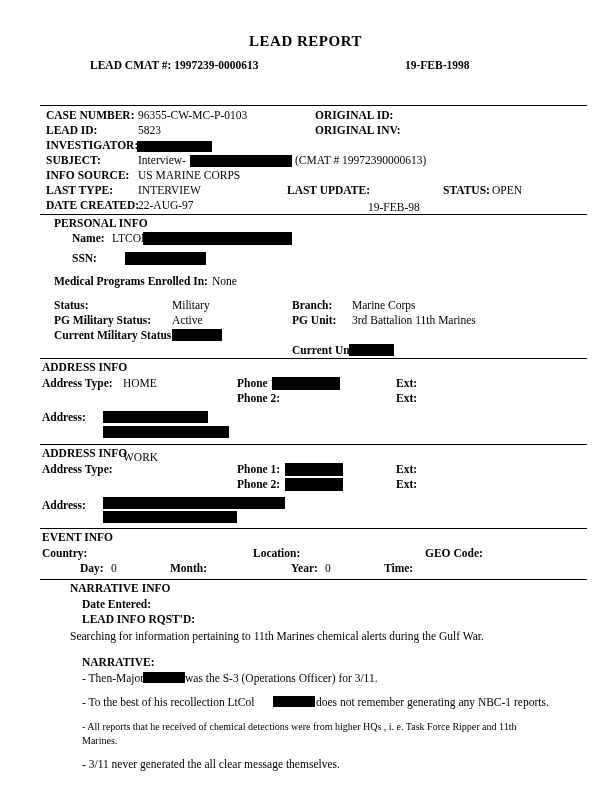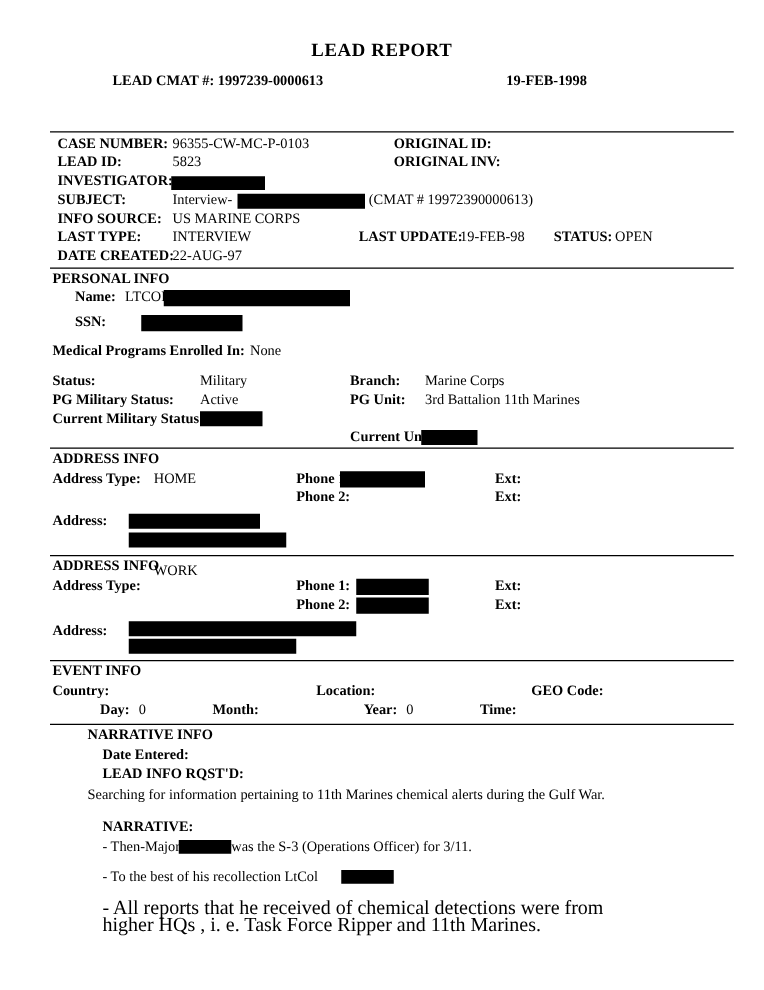--- a/index.html
+++ b/index.html
@@ -64,21 +64,21 @@
     font-weight: normal;
   }
   .redact {
     background: #000000;
     display: inline-block;
     vertical-align: middle;
     height: 11px;
   }
   .narr-wrap {
     position: absolute;
-    font-size: 16px;
+    font-size: 10px;
     line-height: 14px;
   }
   .main-rule-left {
     position: absolute;
     left: 40px;
     right: 24px;
     border-top: 1.6px solid #000;
     height: 0;
   }
 </style>
@@ -111,30 +111,30 @@
     <span class="fld val" style="left:138px; top:47px;">Interview-</span>
     <span class="redact" style="position:absolute; left:190px; top:48px; width:102px; height:12px;"></span>
     <span class="fld val" style="left:295px; top:47px;">(CMAT # 19972390000613)</span>
 
     <span class="fld lbl" style="left:46px; top:62px;">INFO SOURCE:</span>
     <span class="fld val" style="left:138px; top:62px;">US MARINE CORPS</span>
 
     <span class="fld lbl" style="left:46px; top:77px;">LAST TYPE:</span>
     <span class="fld val" style="left:138px; top:77px;">INTERVIEW</span>
     <span class="fld lbl" style="left:287px; top:77px;">LAST UPDATE:</span>
-    <span class="fld val" style="left:368px; top:77px;">19-FEB-98</span>
+    <span class="fld val" style="left:368px; top:94px;">19-FEB-98</span>
     <span class="fld lbl" style="left:443px; top:77px;">STATUS:</span>
     <span class="fld val" style="left:492px; top:77px;text-align:center;">OPEN</span>
 
     <span class="fld lbl" style="left:46px; top:92px;">DATE CREATED:</span>
     <span class="fld val" style="left:138px; top:92px;">22-AUG-97</span>
   </div>
 
   <div class="main-rule-left" style="top:181px;"></div>
-  <div class="block" style="position:absolute; left:0; top:183px; width:512px; height:137px;">
+  <div class="block" style="position:absolute; left:12px; top:183px; width:512px; height:137px;">
     <span class="fld lbl" style="left:42px; top:1px;">PERSONAL INFO</span>
 
     <span class="fld lbl" style="left:60px; top:16px;">Name:</span>
     <span class="fld val" style="left:100px; top:16px;">LTCOL</span>
     <span class="redact" style="position:absolute; left:131px; top:16px; width:149px; height:13px;"></span>
 
     <span class="fld lbl" style="left:60px; top:36px;">SSN:</span>
     <span class="redact" style="position:absolute; left:113px; top:36px; width:81px; height:13px;"></span>
 
     <span class="fld lbl" style="left:42px; top:59px;">Medical  Programs Enrolled In:</span>
@@ -218,18 +218,20 @@
     <span class="fld val" style="left:42px; top:49px;">Searching for information pertaining to 11th Marines chemical alerts during the Gulf War.</span>
 
     <span class="fld lbl" style="left:54px; top:75px;">NARRATIVE:</span>
 
     <span class="fld val" style="left:54px; top:91px;">- Then-Major</span>
     <span class="redact" style="position:absolute; left:115px; top:91px; width:42px; height:11px;"></span>
     <span class="fld val" style="left:157px; top:91px;">was the S-3 (Operations Officer) for 3/11.</span>
 
     <span class="fld val" style="left:54px; top:115px;">- To the best of his recollection LtCol</span>
     <span class="redact" style="position:absolute; left:245px; top:115px; width:42px; height:11px;"></span>
+    <span class="fld val" style="left:288px; top:115px;">does not remember generating any NBC-1 reports.</span>
 
     <div class="narr-wrap" style="left:54px; top:139px; width:445px;">- All reports that he received of chemical detections were from higher HQs , i. e. Task Force Ripper and 11th Marines.</div>
 
+    <span class="fld val" style="left:54px; top:177px;">- 3/11 never generated the all clear message themselves.</span>
   </div>
 
 </div>
 
 </body></html>

